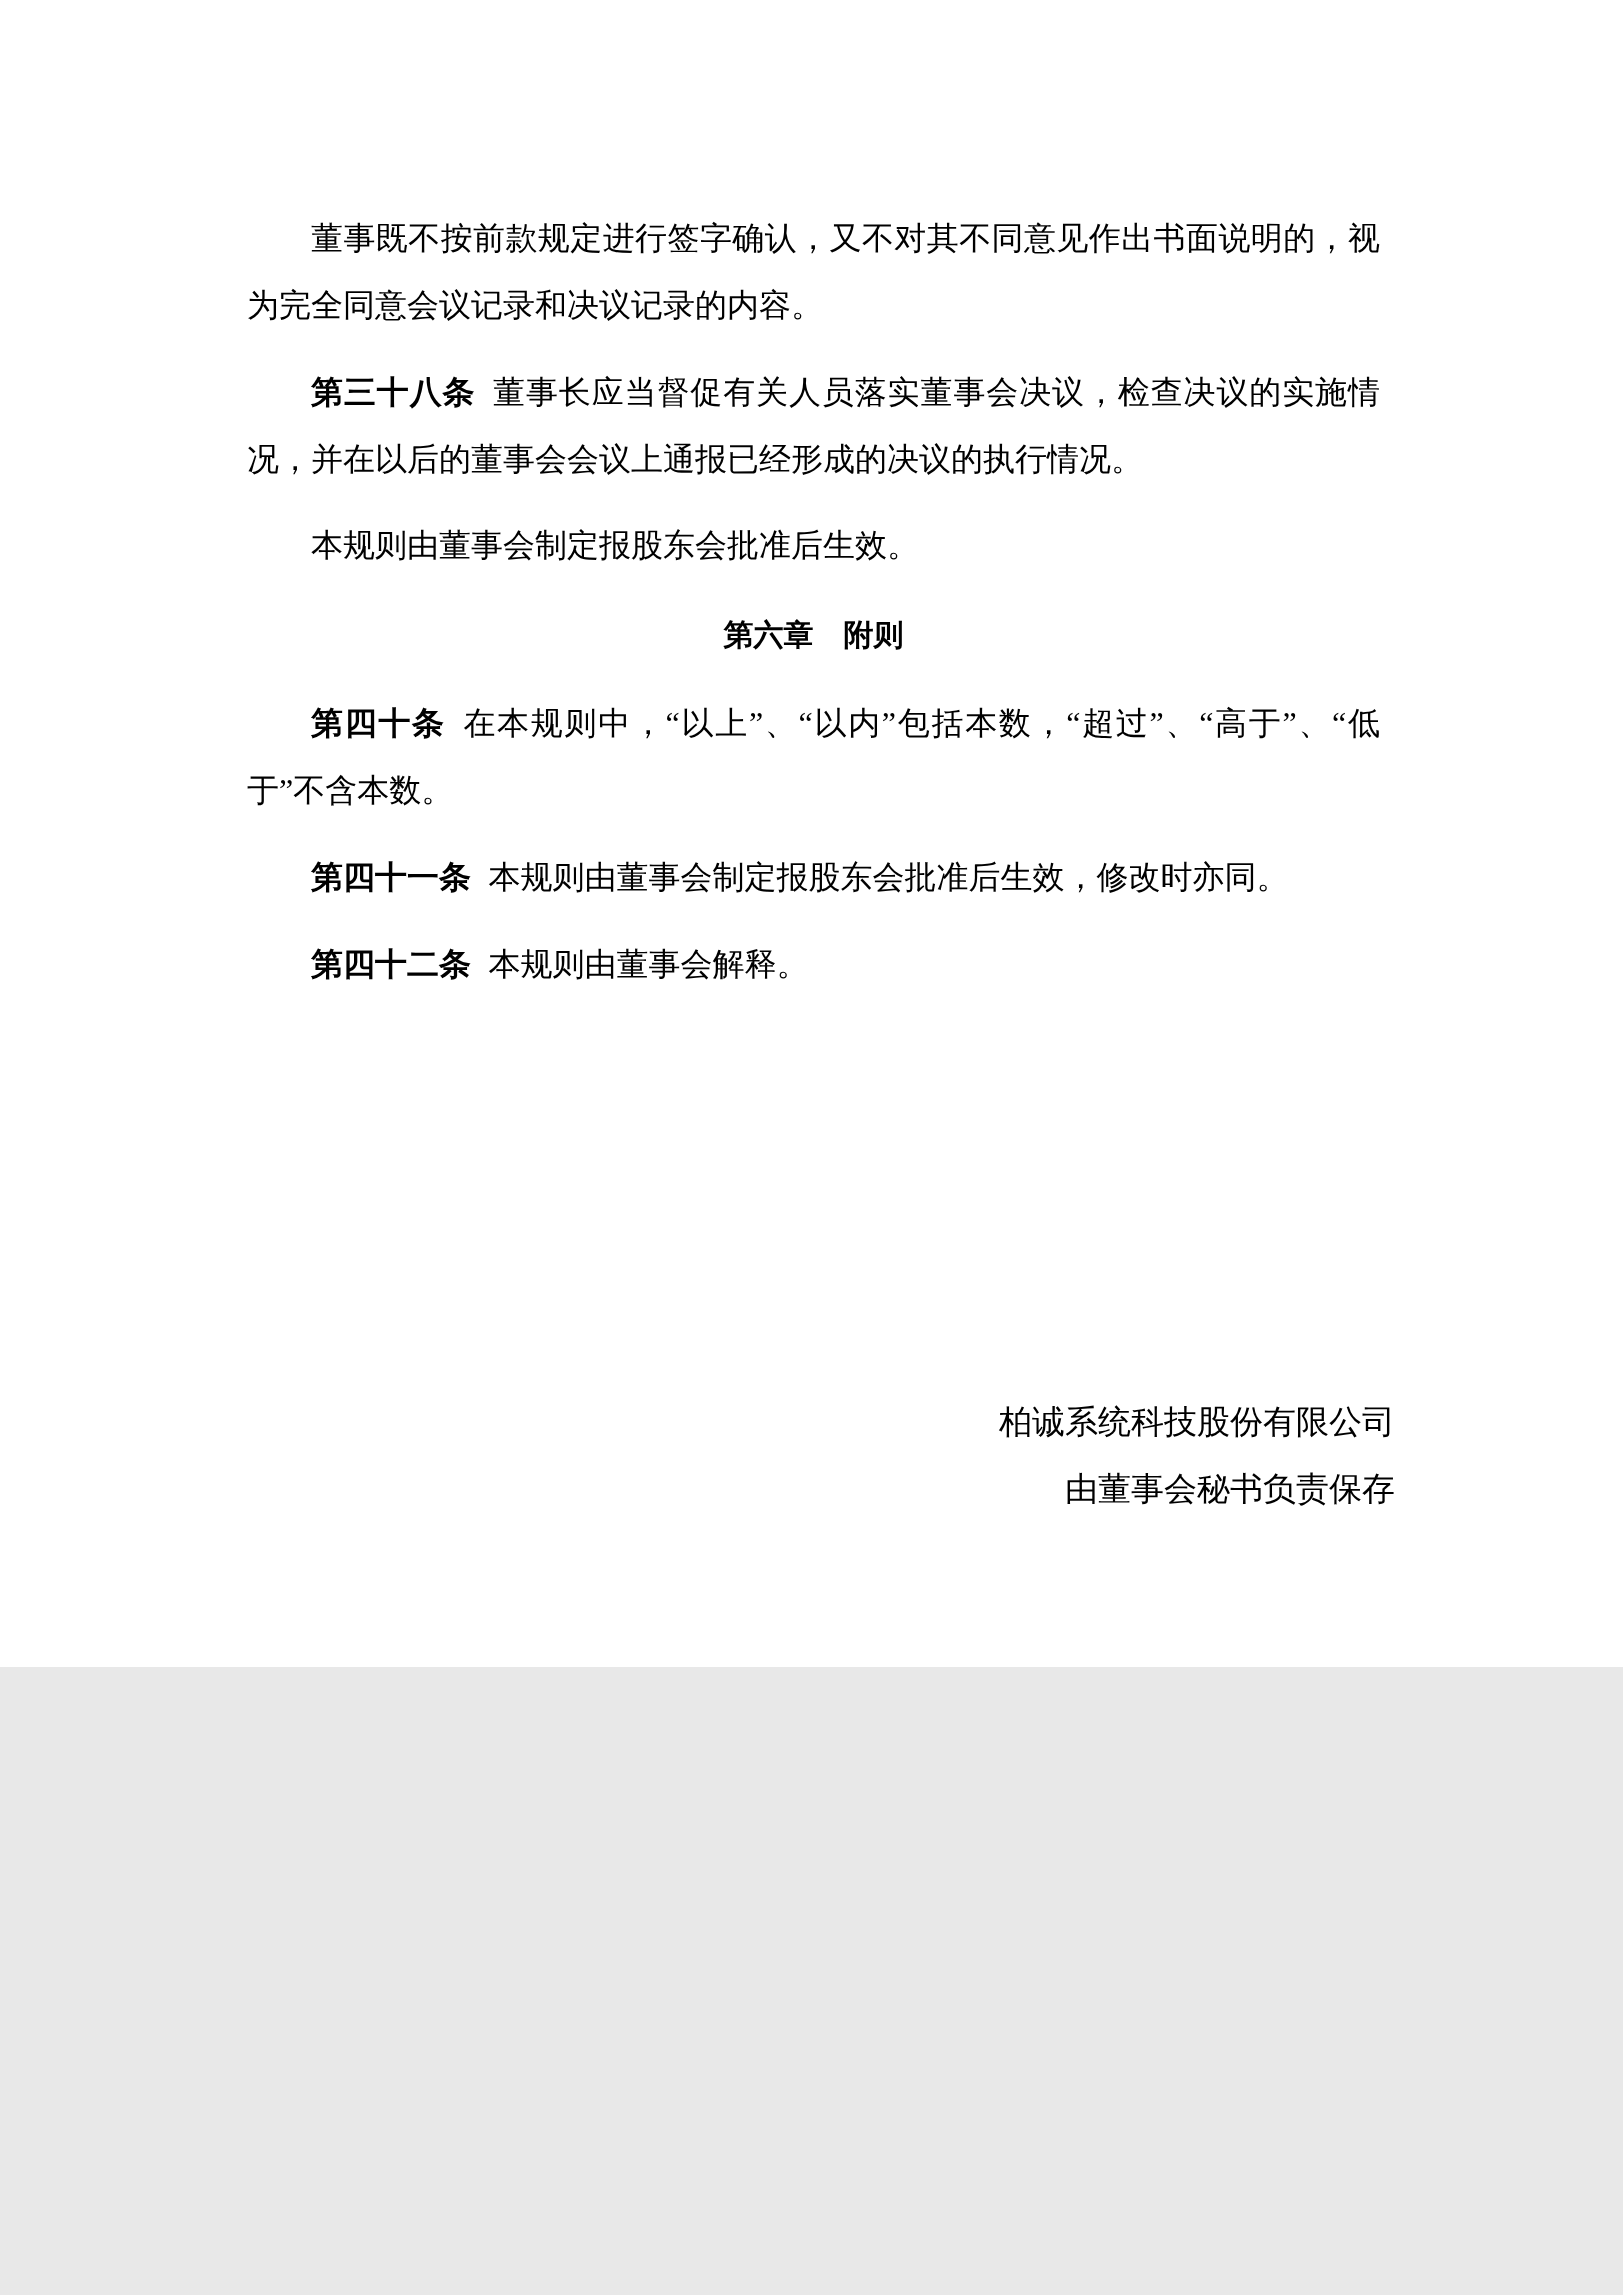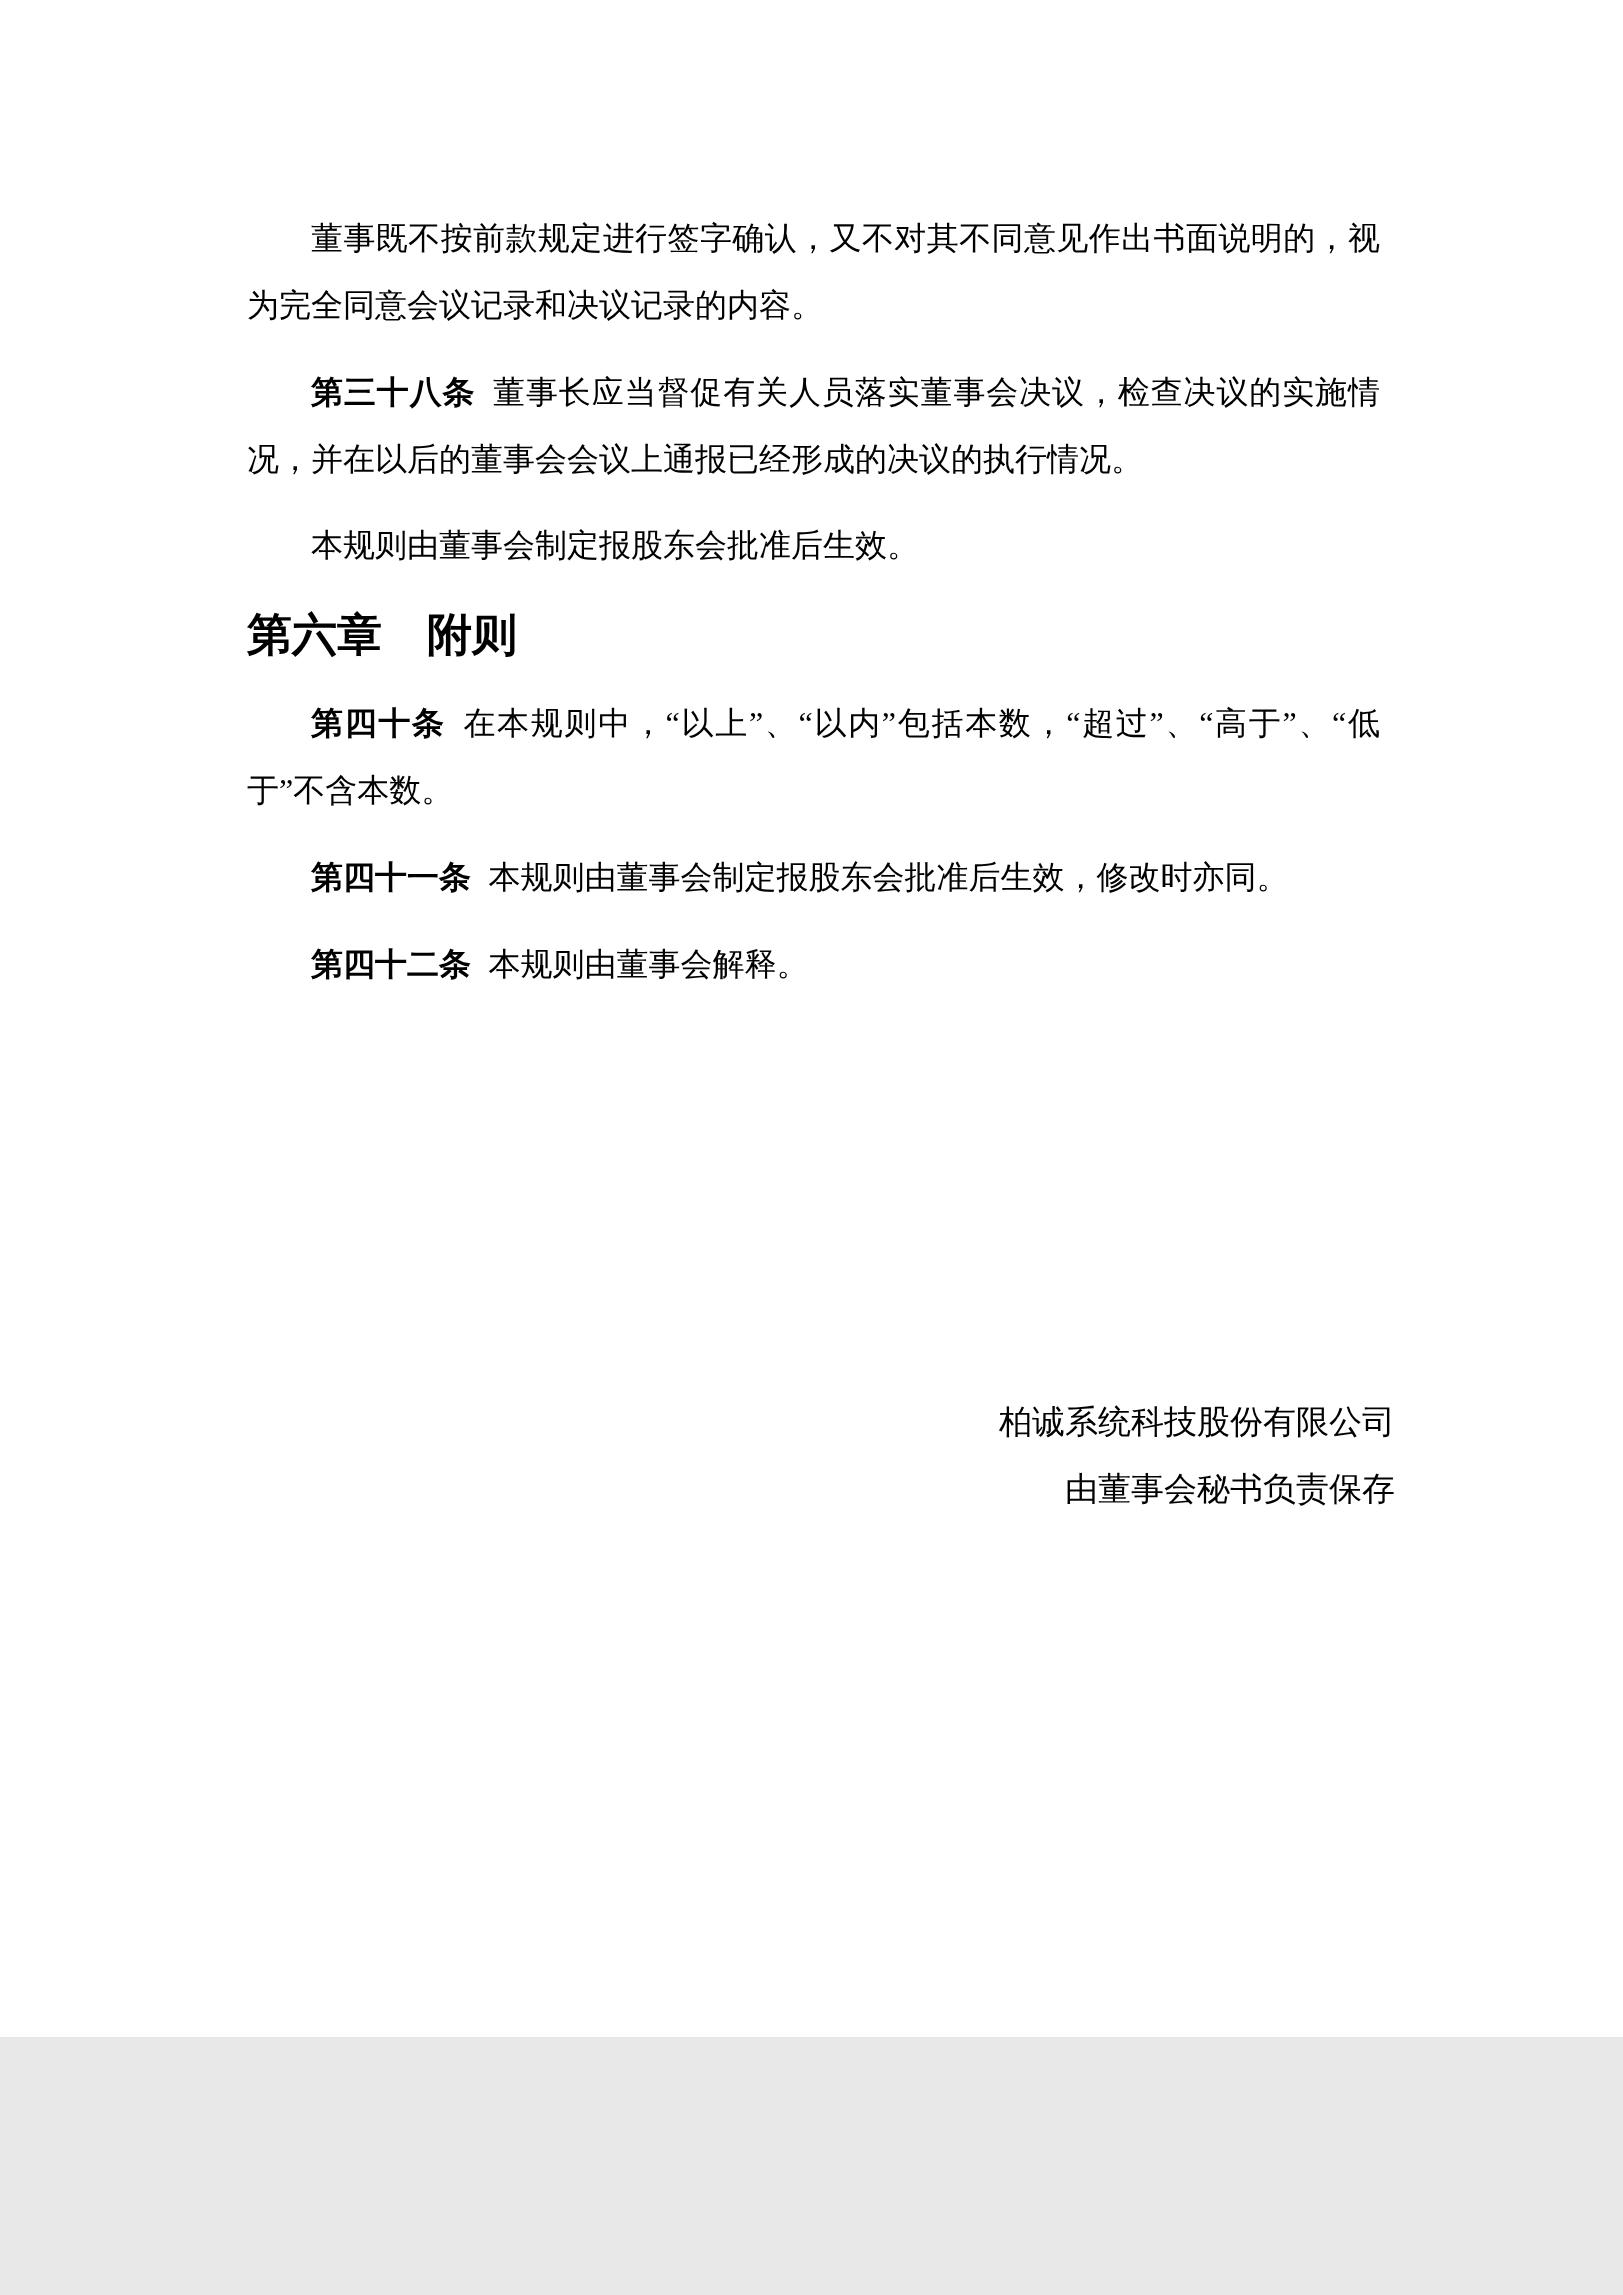--- a/index.html
+++ b/index.html
@@ -3,21 +3,21 @@
 <meta charset="utf-8">
 <style>
   html, body {
     margin: 0;
     padding: 0;
     background: #e8e8e8;
   }
   .page {
     position: relative;
     width: 1623px;
-    height: 2037px;
+    height: 1667px;
     margin: 0 auto;
     background: #ffffff;
     color: #000000;
     font-family: "Liberation Serif", "DejaVu Serif", serif;
     font-size: 32px;
     overflow: hidden;
   }
   .body-text {
     position: absolute;
     top: 205px;
@@ -30,24 +30,24 @@
     text-indent: 2em;
     text-align: justify;
     text-justify: inter-ideograph;
   }
   .lead {
     font-weight: 700;
     margin-right: 0.55em;
   }
   .chapter-heading {
     margin: 0 0 19.6px 0;
-    font-size: 45px;
+    font-size: 30px;
     font-weight: 700;
     line-height: 72px;
-    text-align: left;
+    text-align: center;
     text-indent: 0;
   }
   .signature {
     position: absolute;
     top: 1389px;
     right: 228px;
     text-align: right;
     line-height: 67px;
     font-size: 33px;
   }

